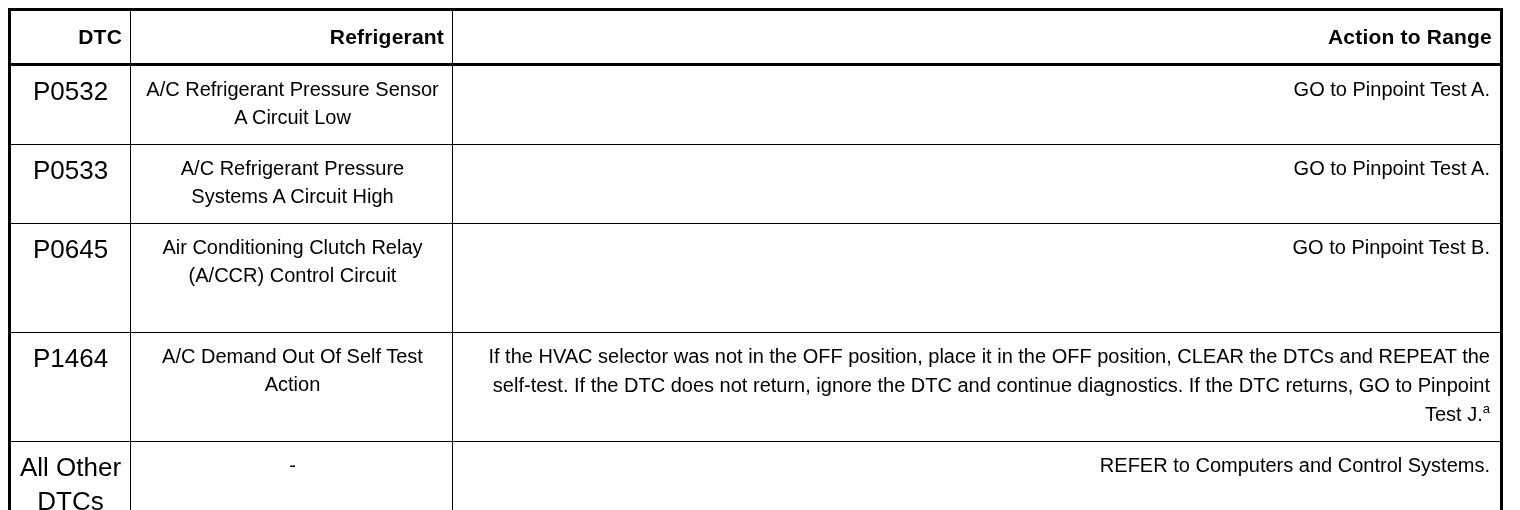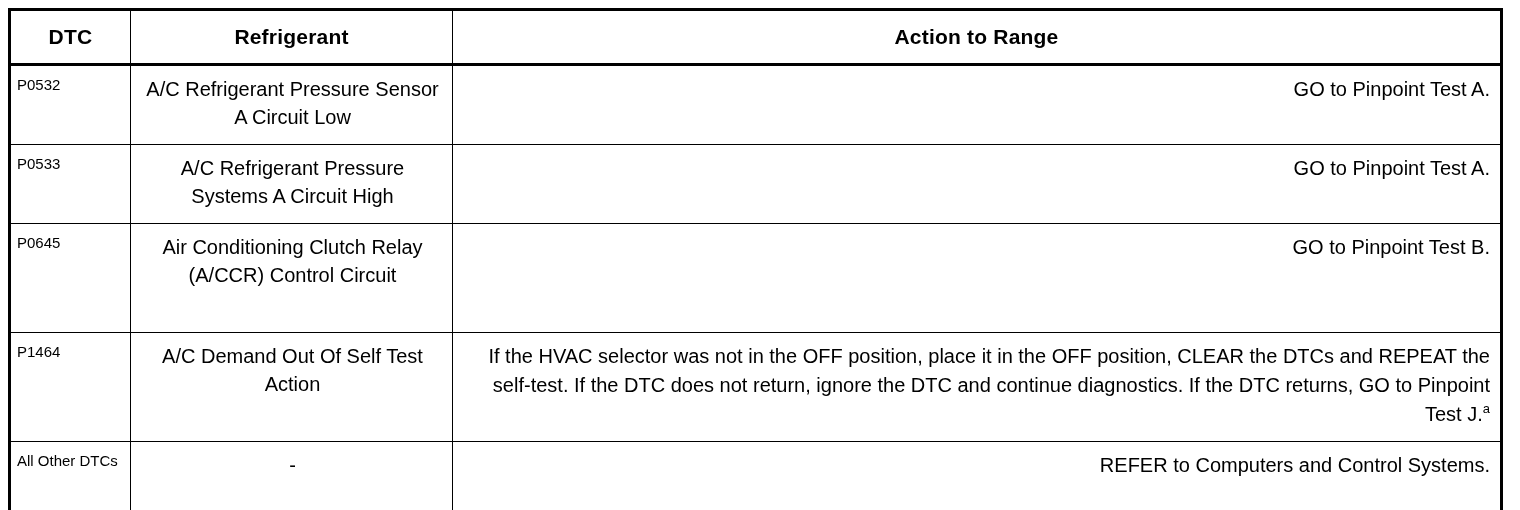--- a/index.html
+++ b/index.html
@@ -41,32 +41,32 @@
   .dtc-table td {
     border: 1.5px solid #000000;
     vertical-align: top;
     background: #ffffff;
   }
 
   
   .head-row th {
     font-size: 21px;
     font-weight: bold;
-    text-align: center;
+    text-align: right;
     vertical-align: middle;
     height: 44px;
     padding: 4px 8px;
     border-bottom: 3px solid #000000;
     letter-spacing: 0.2px;
   }
 
   
   .cell-dtc {
-    font-size: 15px;
-    text-align: left;
+    font-size: 26px;
+    text-align: center;
     padding: 9px 6px 9px 6px;
     line-height: 1.30;
     white-space: normal;
   }
 
   .cell-desc {
     font-size: 20px;
     text-align: center;
     padding: 9px 8px 9px 10px;
     line-height: 1.42;

